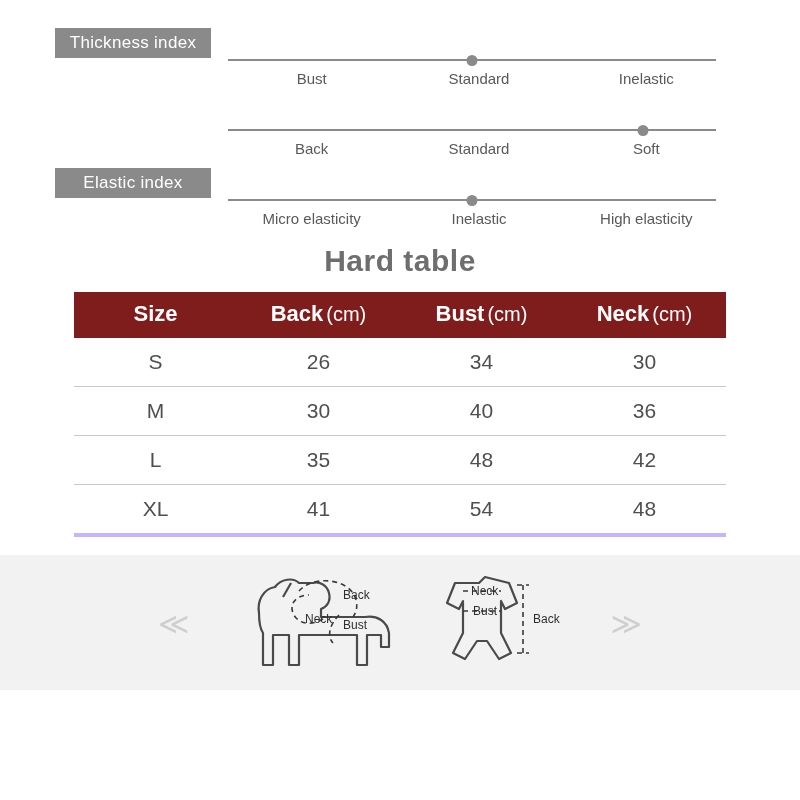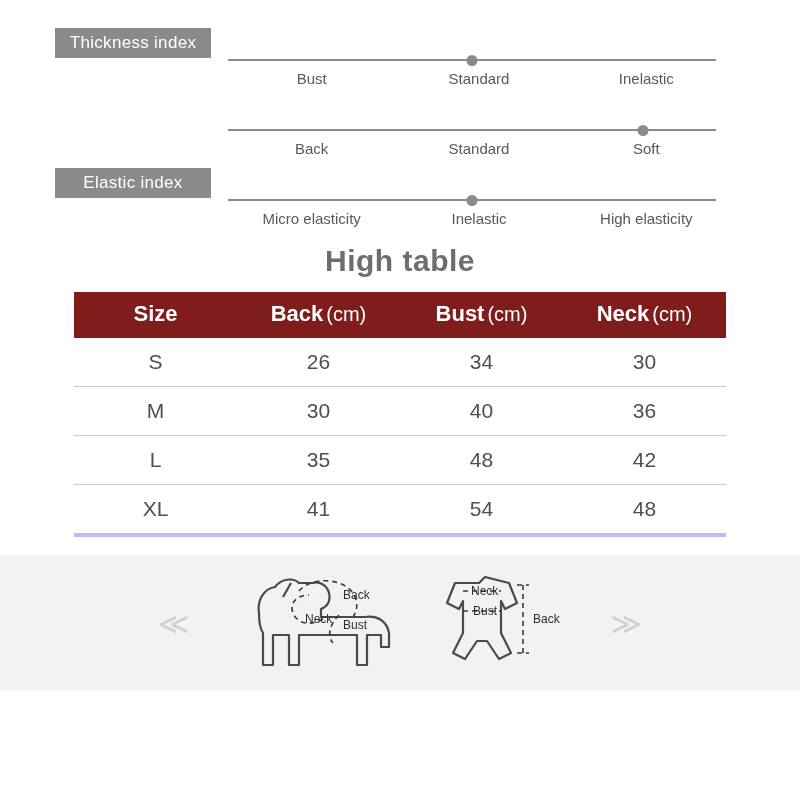--- a/index.html
+++ b/index.html
@@ -153,21 +153,21 @@
       <div class="index-labels">
         <span>Micro elasticity</span>
         <span>Inelastic</span>
         <span>High elasticity</span>
       </div>
     </div>
 
   </div>
 
   <div>
-    <div class="size-title">High table</div>
+    <div class="size-title">Hard table</div>
     <table class="size-table">
       <thead>
         <tr>
           <th>
             <span>Size</span>
           </th>
           <th>
             <span>Back</span><span class="unit">(cm)</span>
           </th>
           <th>

